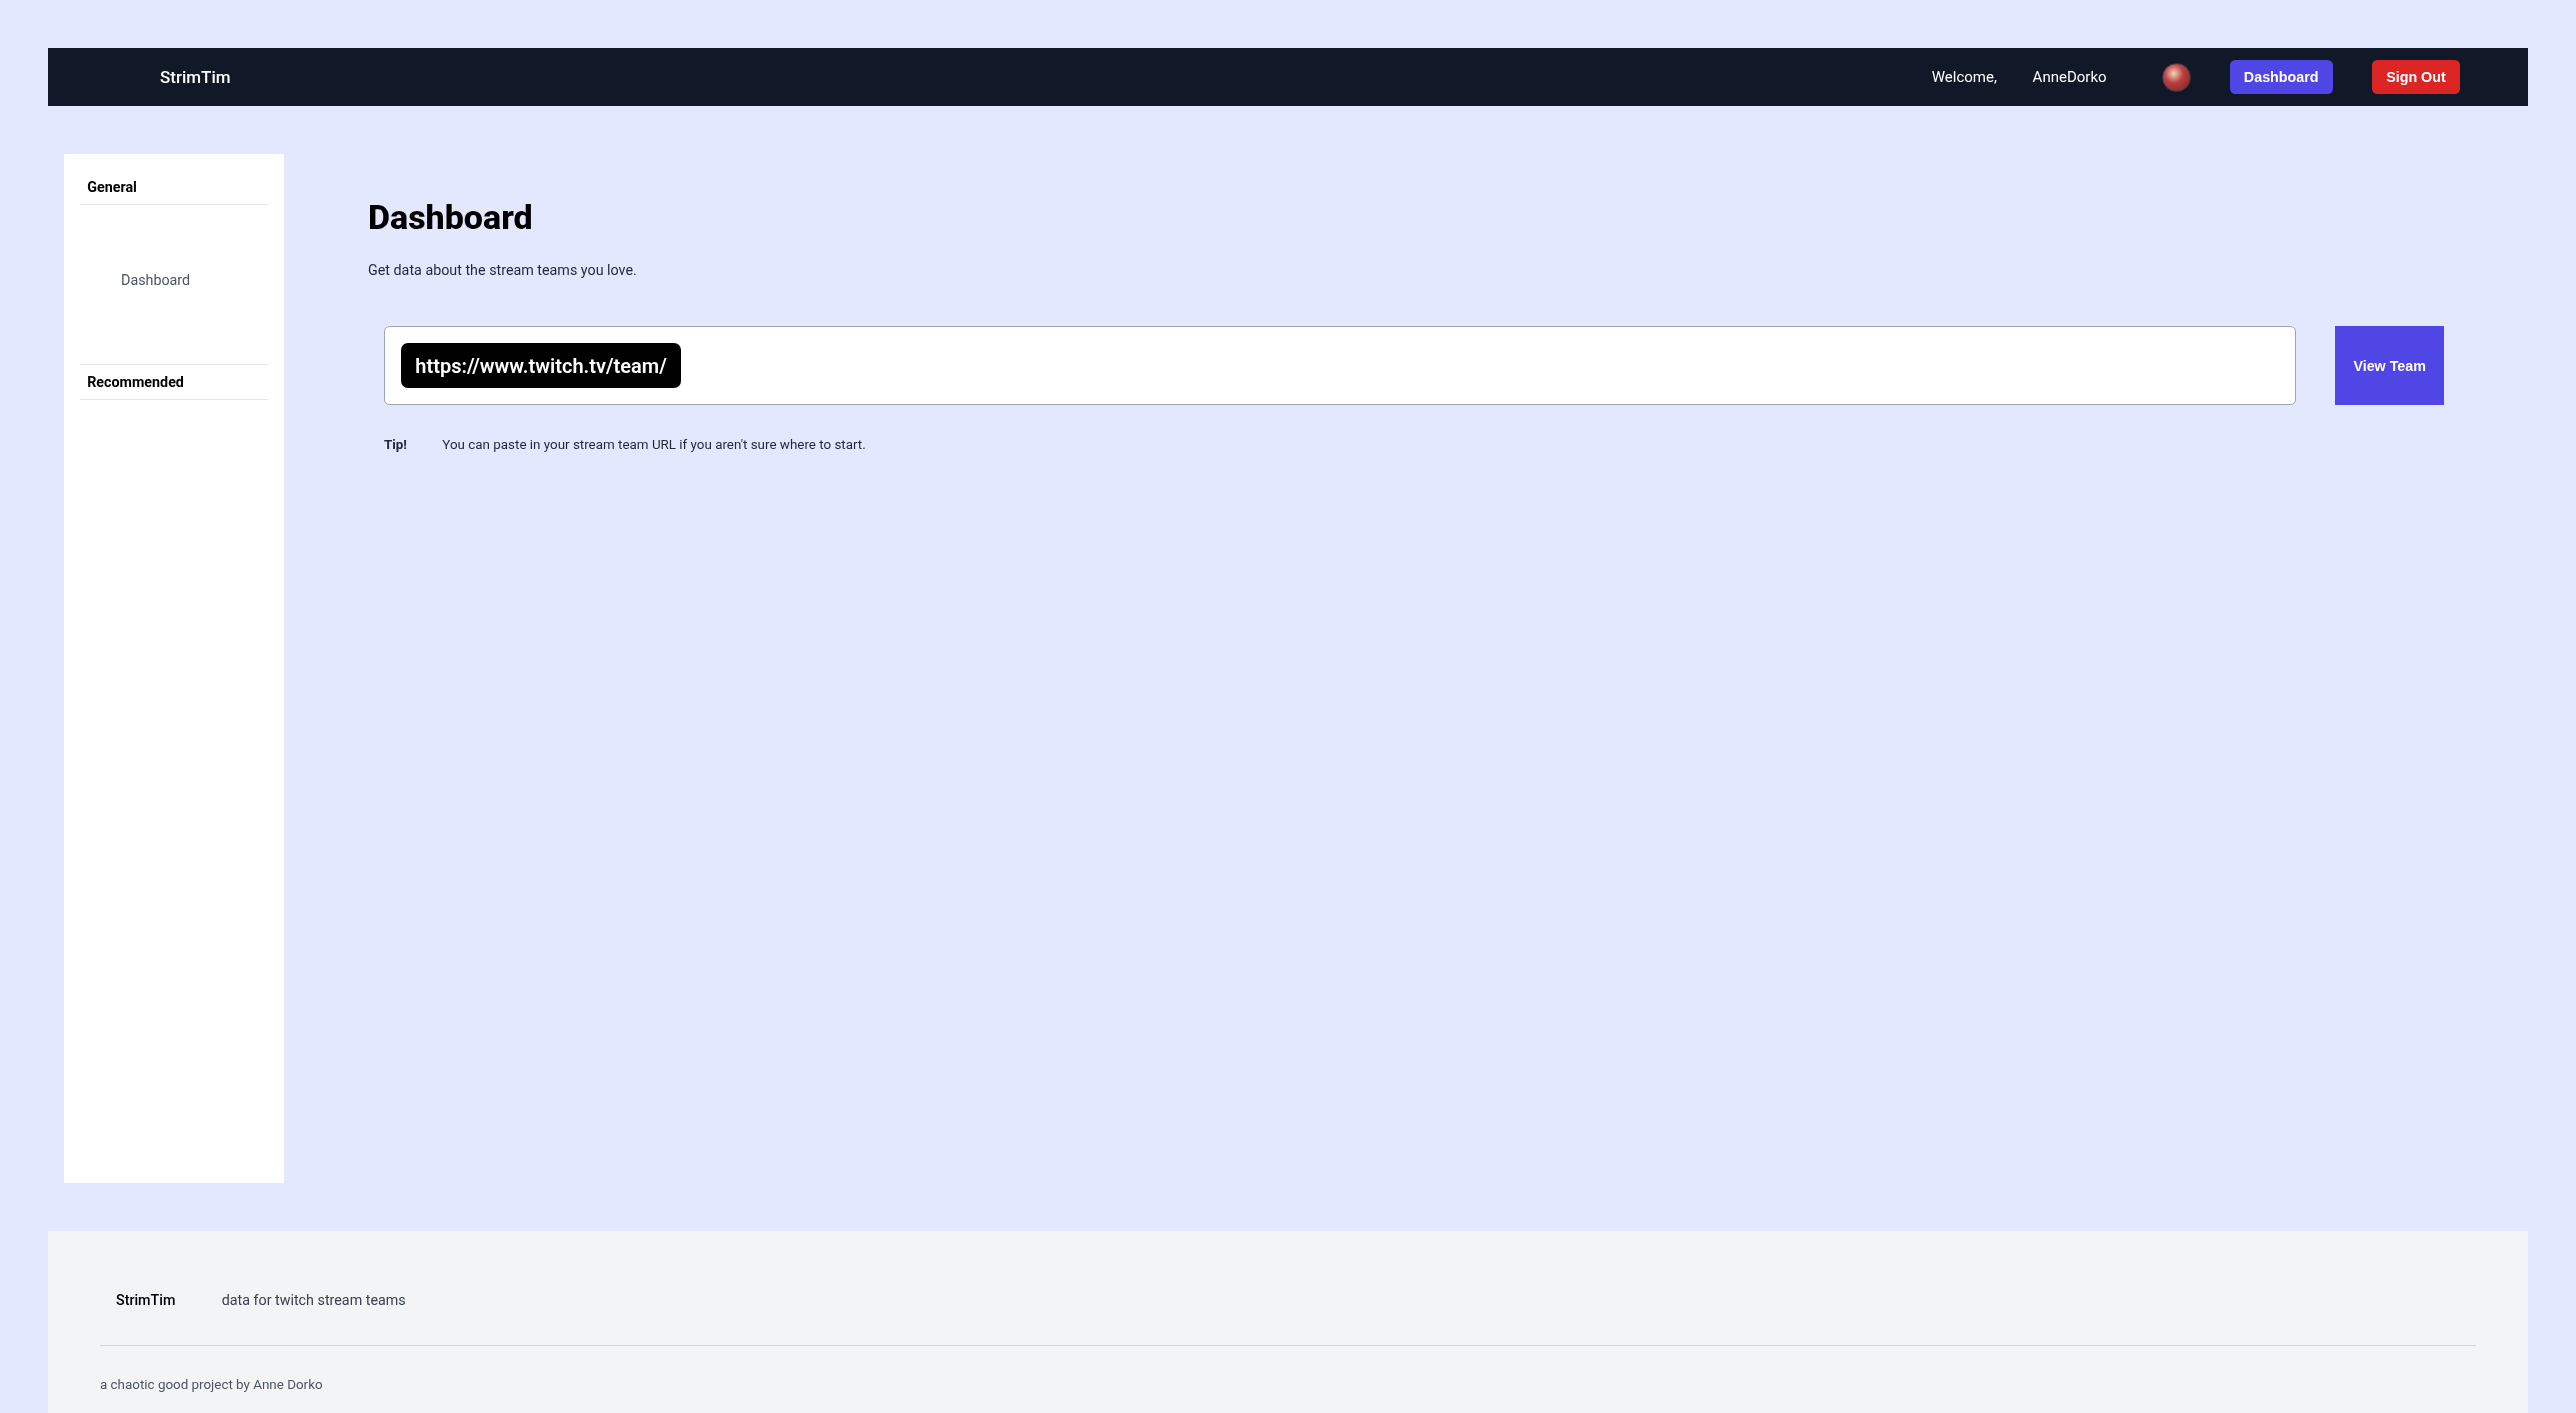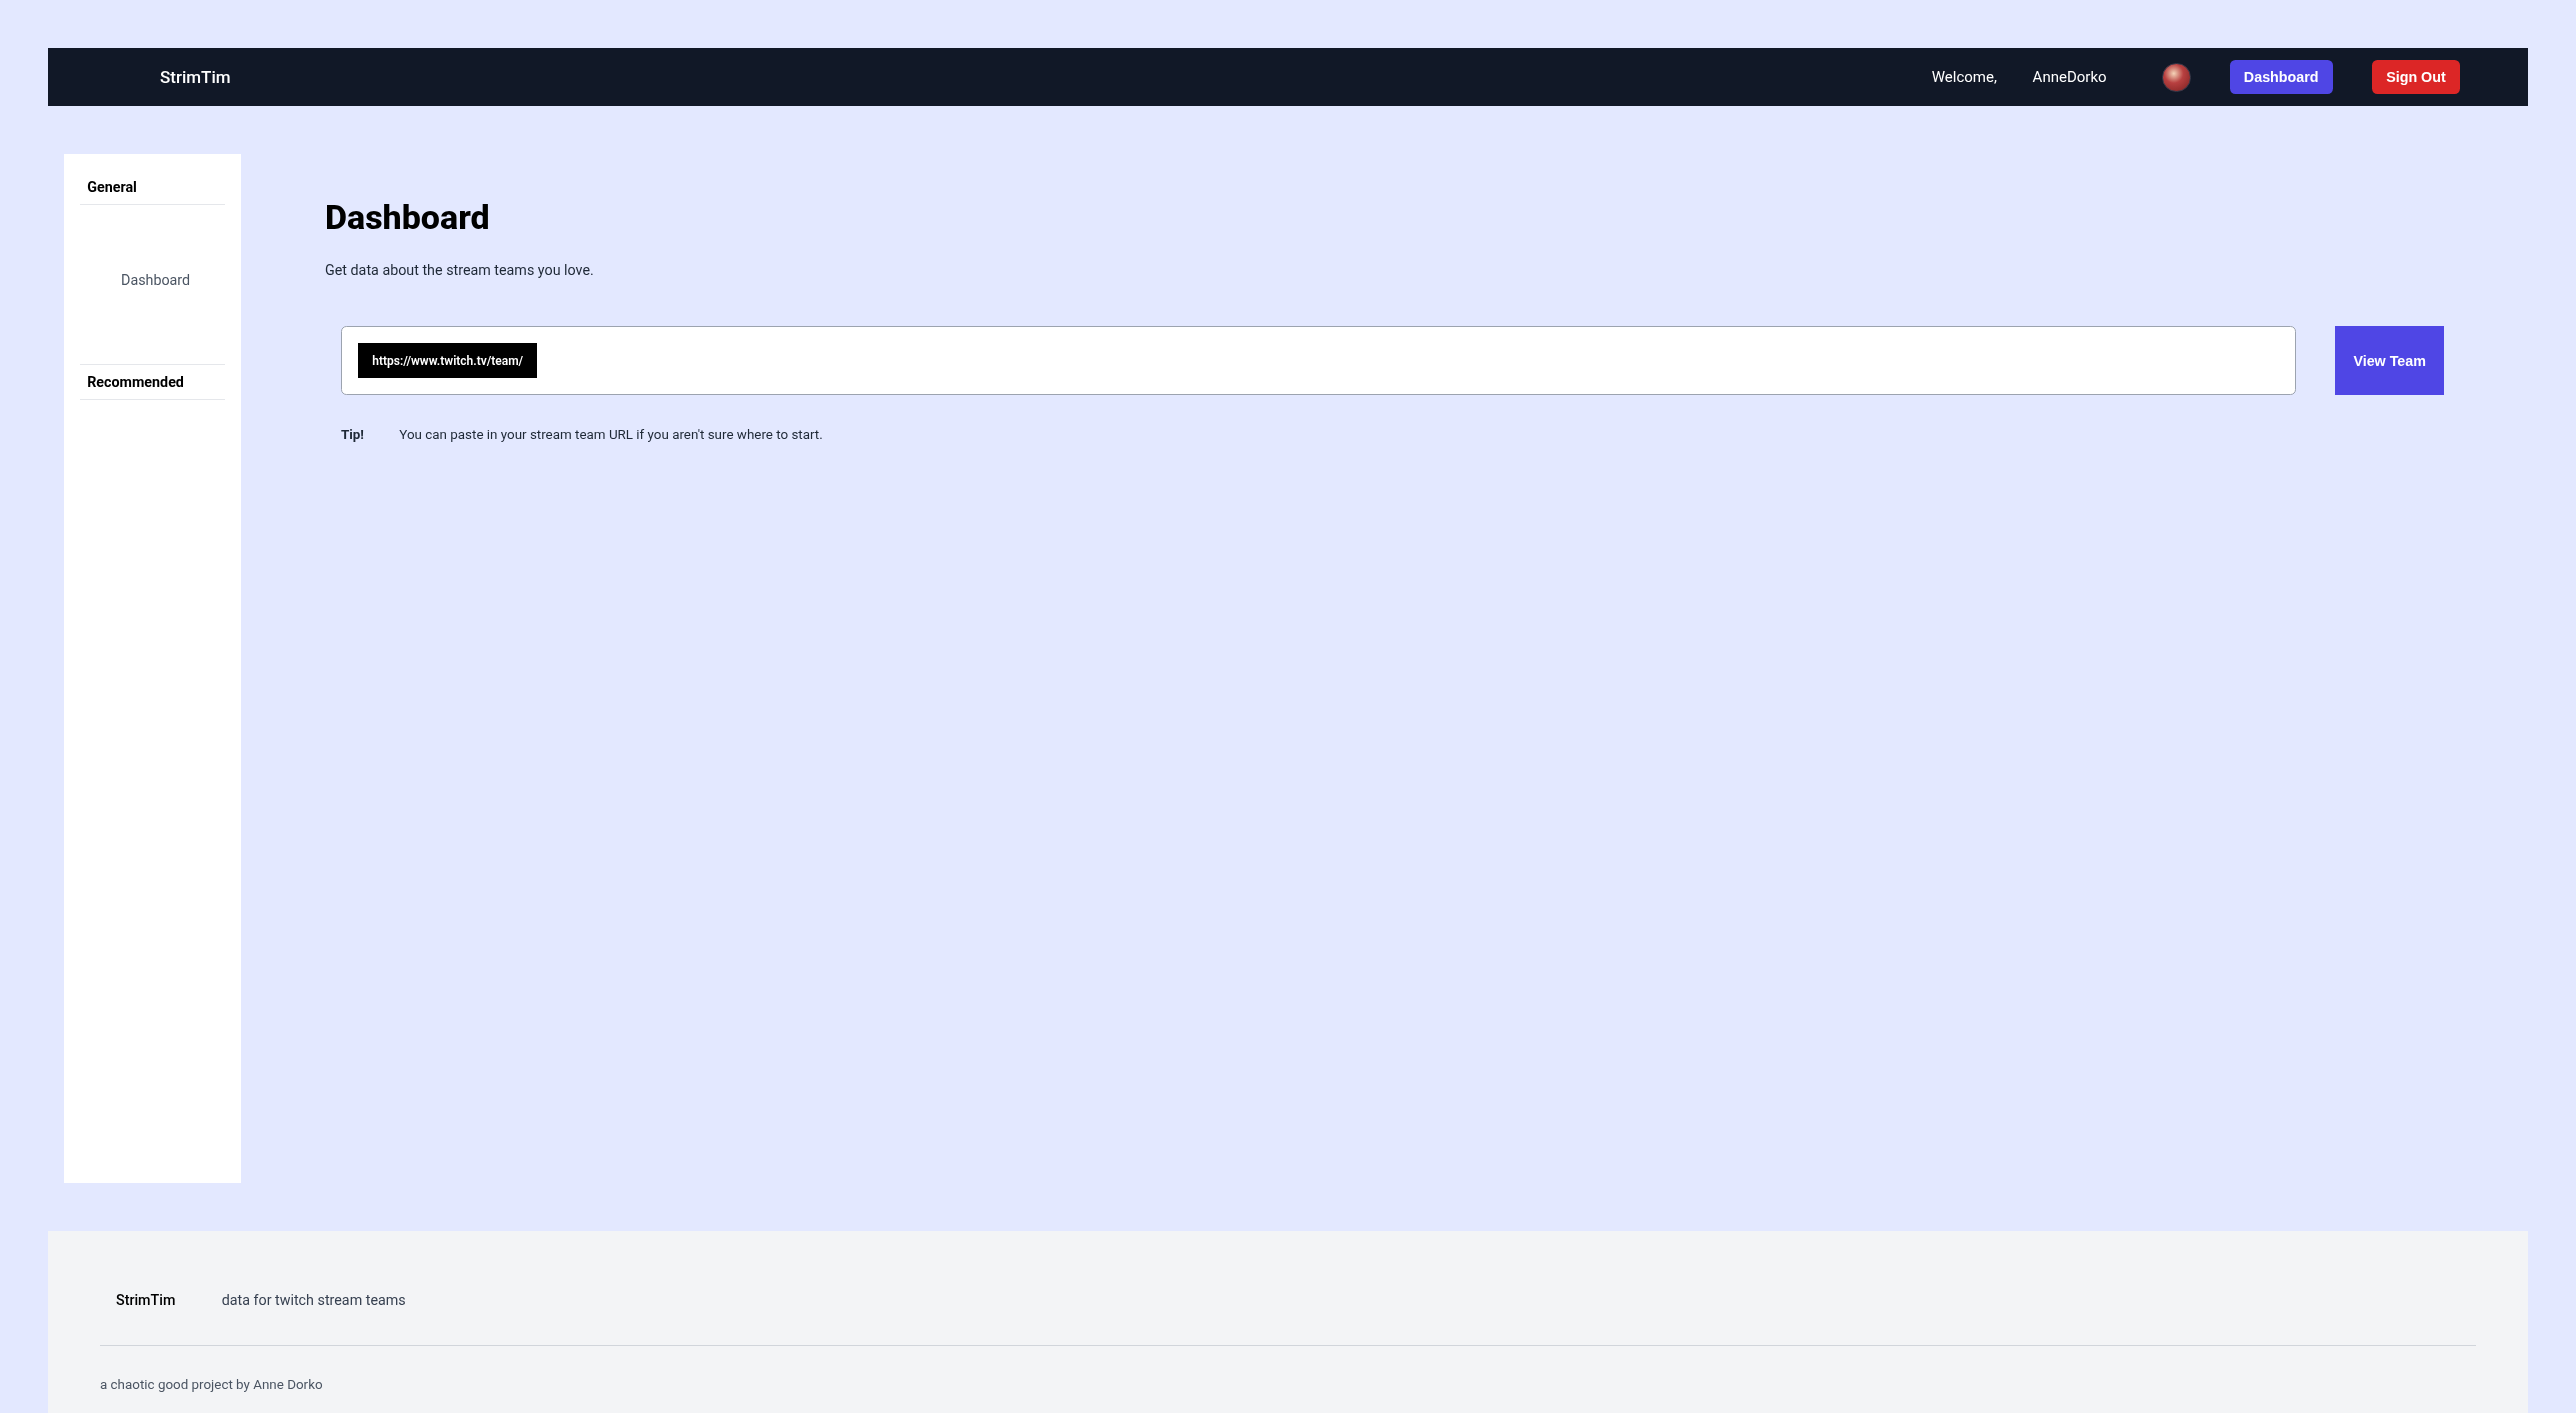--- a/index.html
+++ b/index.html
@@ -68,21 +68,21 @@
       background: #dc2626;
     }
 
     .content-wrapper {
       display: flex;
       flex: 1;
       min-height: 0;
     }
 
     .sidebar {
-      width: 177px;
+      width: 220px;
       background: #ffffff;
       display: flex;
       flex-direction: column;
     }
 
     .sidebar-section-header {
       padding: 9px 7.2px;
       font-weight: 700;
       font-size: 14.3px;
       color: #000000;
@@ -136,24 +136,25 @@
       border: 0.9px solid #9ca3af;
       border-radius: 5.4px;
       overflow: hidden;
       background: #ffffff;
     }
 
     .input-addon {
       background: #000000;
       color: #ffffff;
       padding: 10.7px 14.3px;
-      font-size: 12px;
+      font-size: 20px;
       font-weight: 600;
       display: flex;
       align-items: center;
+      border-radius: 7px;
     }
 
     .team-input {
       flex: 1;
       border: none;
       padding: 10.7px 12.5px;
       font-size: 14.3px;
       outline: none;
       color: #111827;
     }

